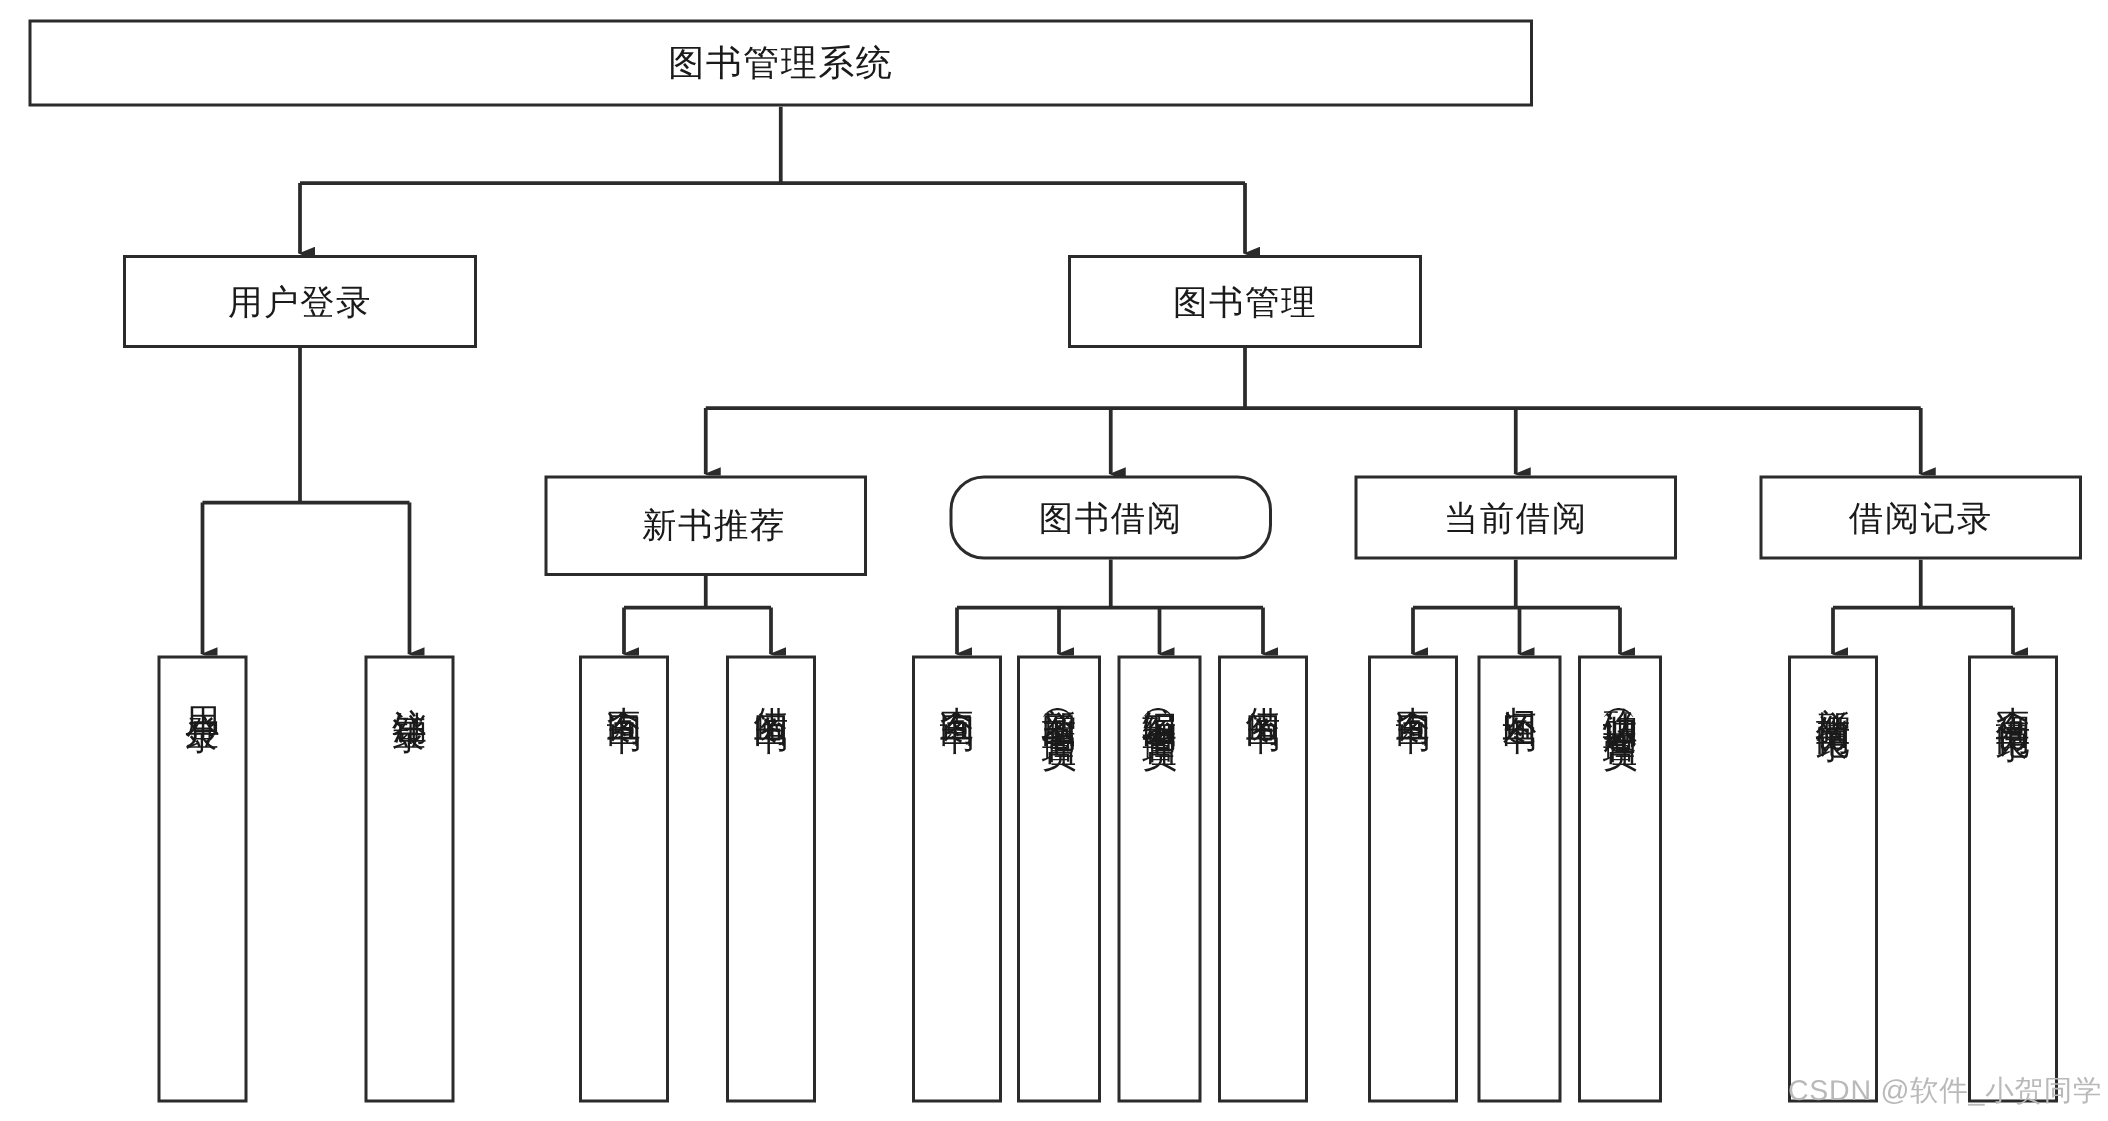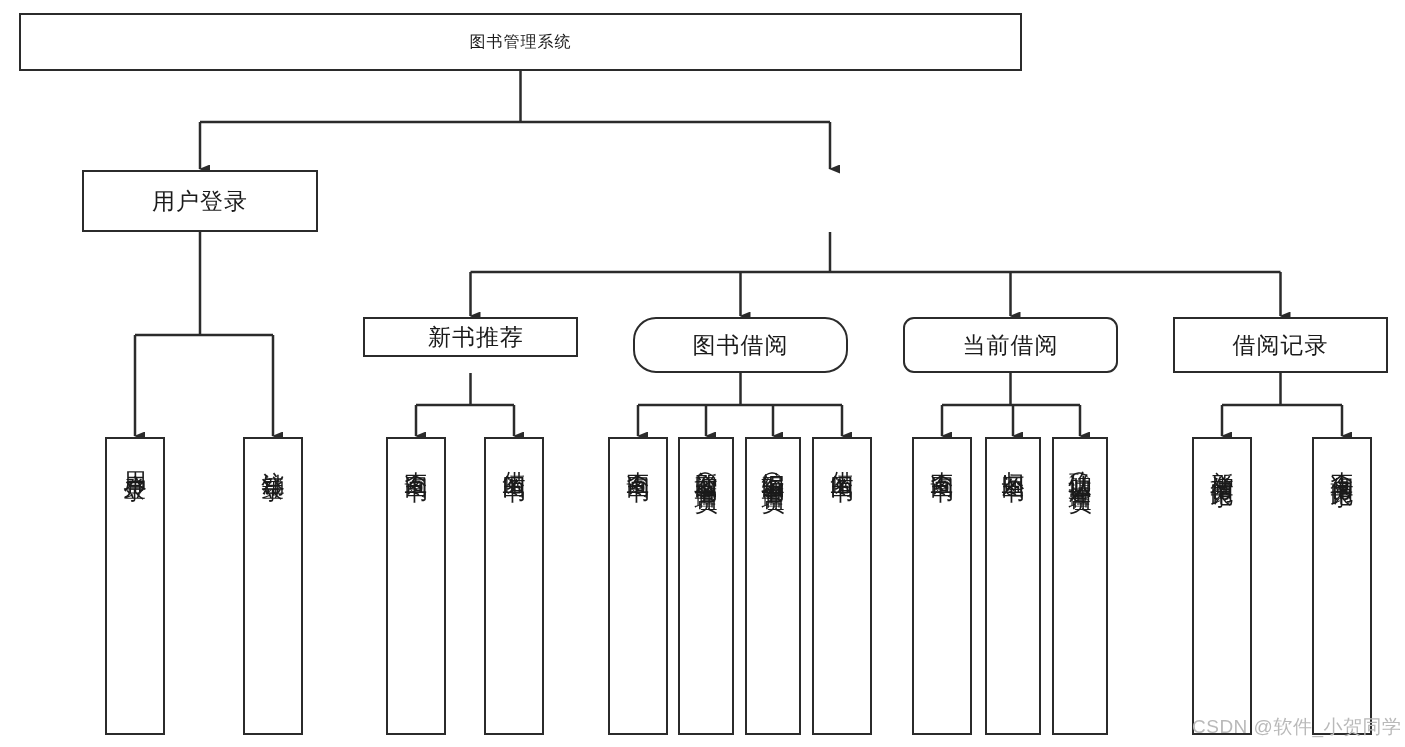--- a/index.html
+++ b/index.html
@@ -35,21 +35,21 @@
     justify-content: center;
     color: #1a1a1a;
   }
   .node-h {
     
     font-size: 23px;
     letter-spacing: 1px;
     white-space: nowrap;
   }
   .node-root {
-    font-size: 16px;
+    font-size: 24px;
   }
   .node-v {
     
     font-size: 23px;
     padding: 14px 0 10px 0;
     align-items: flex-start;
   }
   .vtext {
     writing-mode: vertical-rl;
     text-orientation: upright;
@@ -111,24 +111,25 @@
         <line x1="1280.5" y1="373" x2="1280.5" y2="405"></line>
         <line x1="1222" y1="405" x2="1342" y2="405"></line>
         <line x1="1222" y1="405" x2="1222" y2="436" marker-end="url(#arrowhead)"></line>
         <line x1="1342" y1="405" x2="1342" y2="436" marker-end="url(#arrowhead)"></line>
       </g>
   </svg>
 
   <div class="node node-h node-root" style="left: 19px; top: 13px; width: 1003px; height: 58px;">图书管理系统</div>
 
   <div class="node node-h" style="left: 82px; top: 170px; width: 236px; height: 62px;">用户登录</div>
+  <div class="node node-h" style="left: 712px; top: 170px; width: 236px; height: 62px;">图书管理</div>
 
-  <div class="node node-h" style="left: 363px; top: 317px; width: 215px; height: 40px; padding-left: 11px;">新书推荐</div>
+  <div class="node node-h" style="left: 363px; top: 317px; width: 215px; height: 67px; padding-left: 11px;">新书推荐</div>
   <div class="node node-h" style="left: 633px; top: 317px; width: 215px; height: 56px; border-radius: 23px;">图书借阅</div>
-  <div class="node node-h" style="left: 903px; top: 317px; width: 215px; height: 56px; border-radius: 11px;">当前借阅</div>
+  <div class="node node-h" style="left: 903px; top: 317px; width: 215px; height: 56px;">当前借阅</div>
   <div class="node node-h" style="left: 1173px; top: 317px; width: 215px; height: 56px;">借阅记录</div>
 
   <div class="node node-v" style="left: 105px; top: 437px; width: 60px; height: 298px;">
     <span class="vtext">用户登录</span>
   </div>
   <div class="node node-v" style="left: 243px; top: 437px; width: 60px; height: 298px;">
     <span class="vtext">注销登录</span>
   </div>
 
   <div class="node node-v" style="left: 386px; top: 437px; width: 60px; height: 298px;">

